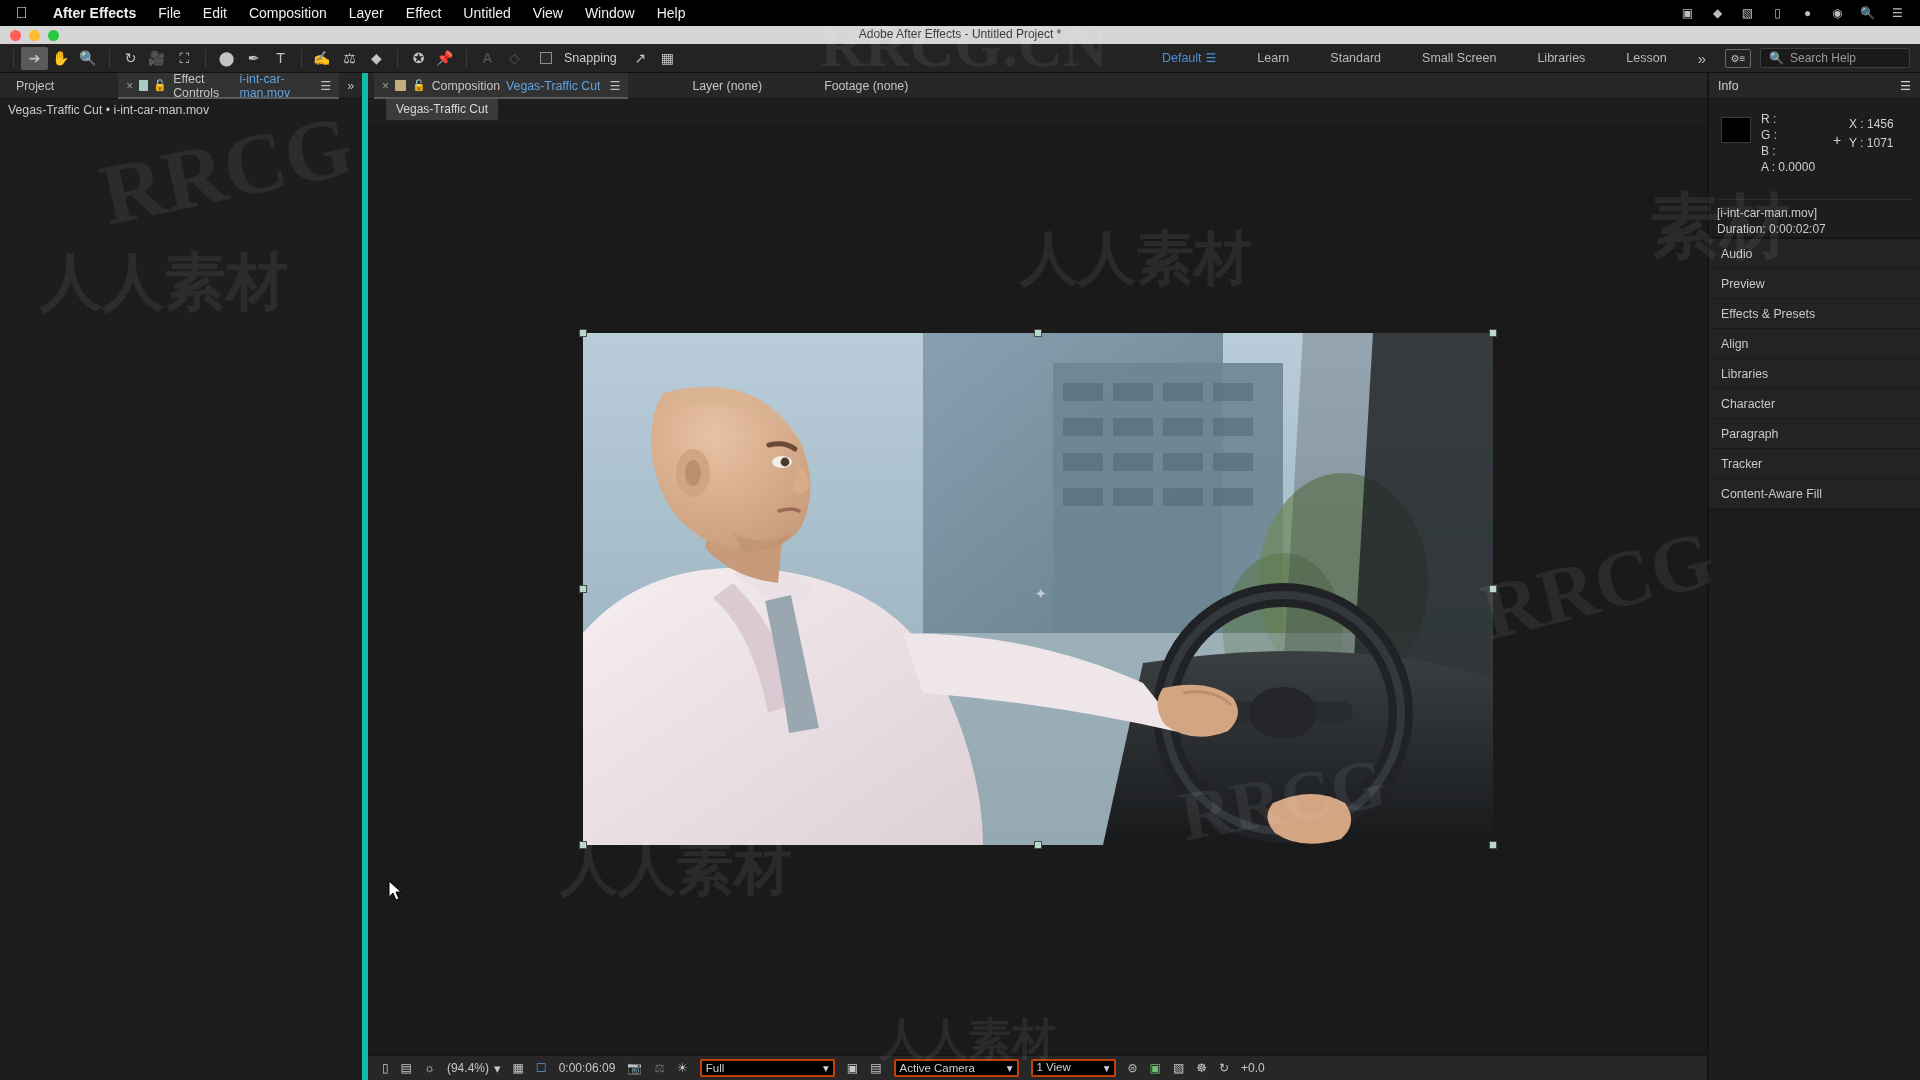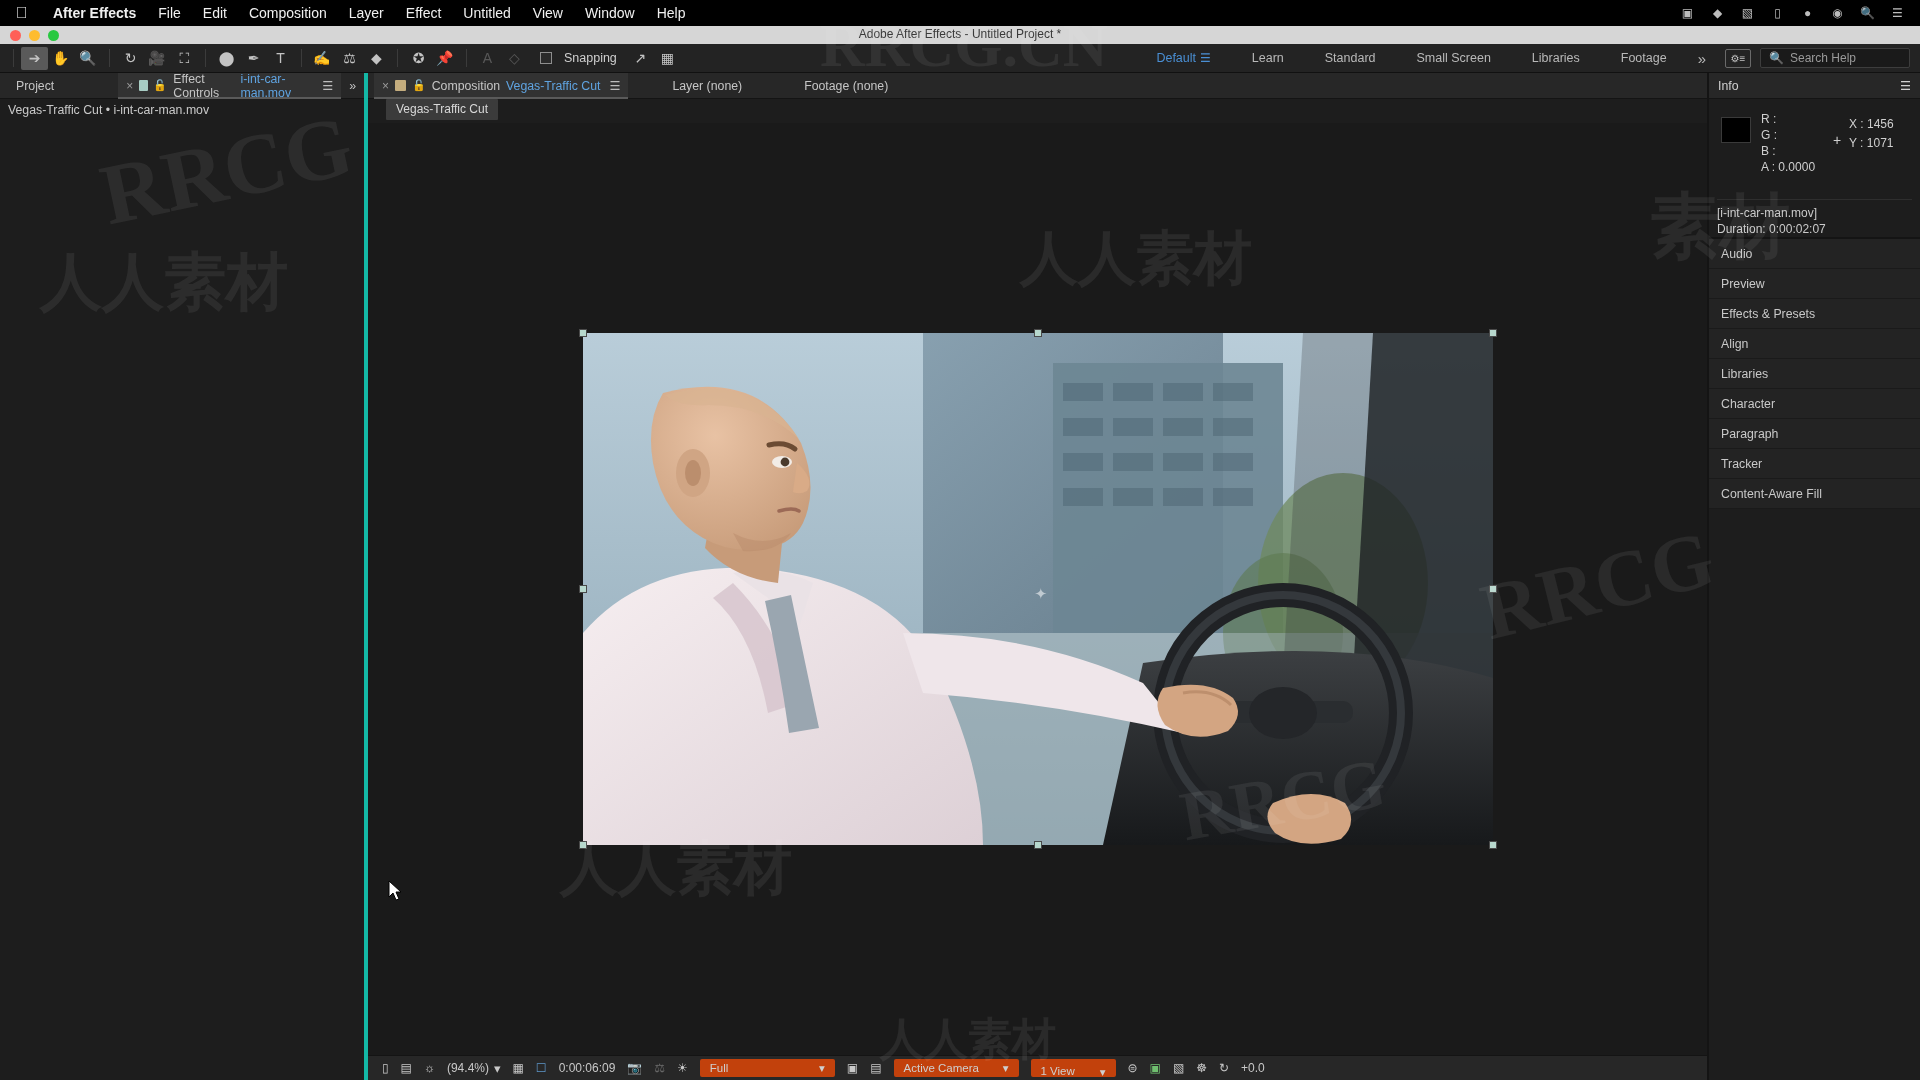--- a/index.html
+++ b/index.html
@@ -40,21 +40,21 @@
   .ws-more { color:#b9b9b9; padding:0 10px; font-size:15px; }
   .ws-icon { width:26px; height:19px; border:1px solid #6a6a6a; border-radius:2px; display:flex; align-items:center;
     justify-content:center; font-size:10px; color:#c5c5c5; margin:0 8px; }
   .helpsearch { display:flex; align-items:center; gap:6px; background:#1a1a1a; border:1px solid #3d3d3d;
     border-radius:2px; height:20px; padding:0 8px; min-width:150px; font-size:12px; color:#9a9a9a; margin-right:4px;}
 
   
   .body { display:flex; height:calc(1080px - 26px - 18px - 29px); }
 
   
-  .leftcol { width:368px; background:#1d1d1d; border-right:4px solid #14b8a6; display:flex; flex-direction:column; }
+  .leftcol { width:368px; background:#1d1d1d; border-right:6px solid #14b8a6; display:flex; flex-direction:column; }
   .paneltabs { height:26px; background:#272727; display:flex; align-items:center; font-size:12.3px;
     border-bottom:1px solid #141414; padding-left:8px; }
   .ptab { display:flex; align-items:center; gap:6px; padding:0 8px; height:26px; color:#c5c5c5; }
   .ptab.active { background:#323232; }
   .ptab .x { color:#9a9a9a; font-size:12px; }
   .chip { width:11px; height:11px; border-radius:1px; }
   .lock { font-size:11px; color:#b5b5b5; }
   .ptab .accent { color:#5fa3e0; }
   .ptab .burger { color:#bcbcbc; margin-left:3px; }
   .underline-active { box-shadow: inset 0 -2px 0 0 #5a5a5a; }
@@ -68,21 +68,21 @@
   .comp-sub { height:24px; background:#1d1d1d; display:flex; align-items:flex-start; padding-left:18px; }
   .comp-crumb { background:#3b3b3b; color:#d8d8d8; font-size:12px; padding:3px 10px 4px; border-radius:1px; }
   .viewport { flex:1; background:#1a1a1a; position:relative; display:flex; align-items:center; justify-content:center; }
   .canvaswrap { position:relative; }
   .canvas { width:910px; height:512px; position:relative; overflow:hidden; background:#262a2e; }
   .handle { position:absolute; width:8px; height:8px; background:#b7d8cd; border:1px solid #4a4a4a; }
   .viewer-toolbar { height:25px; background:#272727; border-top:1px solid #141414; display:flex;
     align-items:center; gap:0; font-size:12px; color:#c8c8c8; padding-left:8px; }
   .vt { display:flex; align-items:center; gap:5px; padding:0 6px; }
   .vt .ic { color:#cacaca; font-size:13px; }
-  .vt select, .vt .fakeselect { background:#c2410c; border:6px solid #c2410c; color:#cfcfcf; font-size:11.5px;
+  .vt select, .vt .fakeselect { background:#000000; border:2px solid #c2410c; color:#cfcfcf; font-size:11.5px;
     height:18px; padding:0 4px; border-radius:2px; }
 
   
   .rightcol { width:213px; background:#1d1d1d; border-left:2px solid #141414; display:flex; flex-direction:column; }
   .info-head { height:26px; background:#272727; display:flex; align-items:center; justify-content:space-between;
     padding:0 9px; font-size:12.3px; color:#d0d0d0; border-bottom:1px solid #141414; }
   .info-body { padding:10px 10px 8px; position:relative; height:100px; }
   .swatch { width:30px; height:26px; background:#000; position:absolute; left:12px; top:18px; border:1px solid #3a3a3a; }
   .rgba { position:absolute; left:52px; top:12px; font-size:12px; line-height:16px; color:#cfcfcf; }
   .xy { position:absolute; left:140px; top:16px; font-size:12px; line-height:19px; color:#cfcfcf; }
@@ -168,21 +168,21 @@
 
     <div class="ws-tabs">
       <div class="ws-tab sel">
         <span>Default</span>
         <span class="ws-burger">☰</span>
       </div>
       <div class="ws-tab">Learn</div>
       <div class="ws-tab">Standard</div>
       <div class="ws-tab">Small Screen</div>
       <div class="ws-tab">Libraries</div>
-      <div class="ws-tab">Footage</div>
+      <div class="ws-tab">Lesson</div>
       <div class="ws-more">»</div>
       <div class="ws-icon">⚙≡</div>
       <div class="helpsearch">
         <span>🔍</span>
         <span>Search Help</span>
       </div>
     </div>
   </div>
 
   <div class="body">
@@ -209,21 +209,21 @@
     <div class="centercol">
       <div class="comptabs">
         <div class="ptab active underline-active">
           <span class="x">×</span>
           <span class="chip" style="background:#c4ad7e"></span>
           <span class="lock">🔓</span>
           <span>Composition</span>
           <span class="accent">Vegas-Traffic Cut</span>
           <span class="burger">☰</span>
         </div>
-        <div class="ptab" style="margin-left:36px">Layer (none)</div>
+        <div class="ptab" style="margin-left:56px">Layer (none)</div>
         <div class="ptab" style="margin-left:46px">Footage (none)</div>
       </div>
       <div class="comp-sub">
         <span class="comp-crumb">Vegas-Traffic Cut</span>
       </div>
 
       <div class="viewport">
         <div class="canvaswrap">
           <div class="canvas">
             <svg width="910" height="512" viewBox="0 0 910 512">

